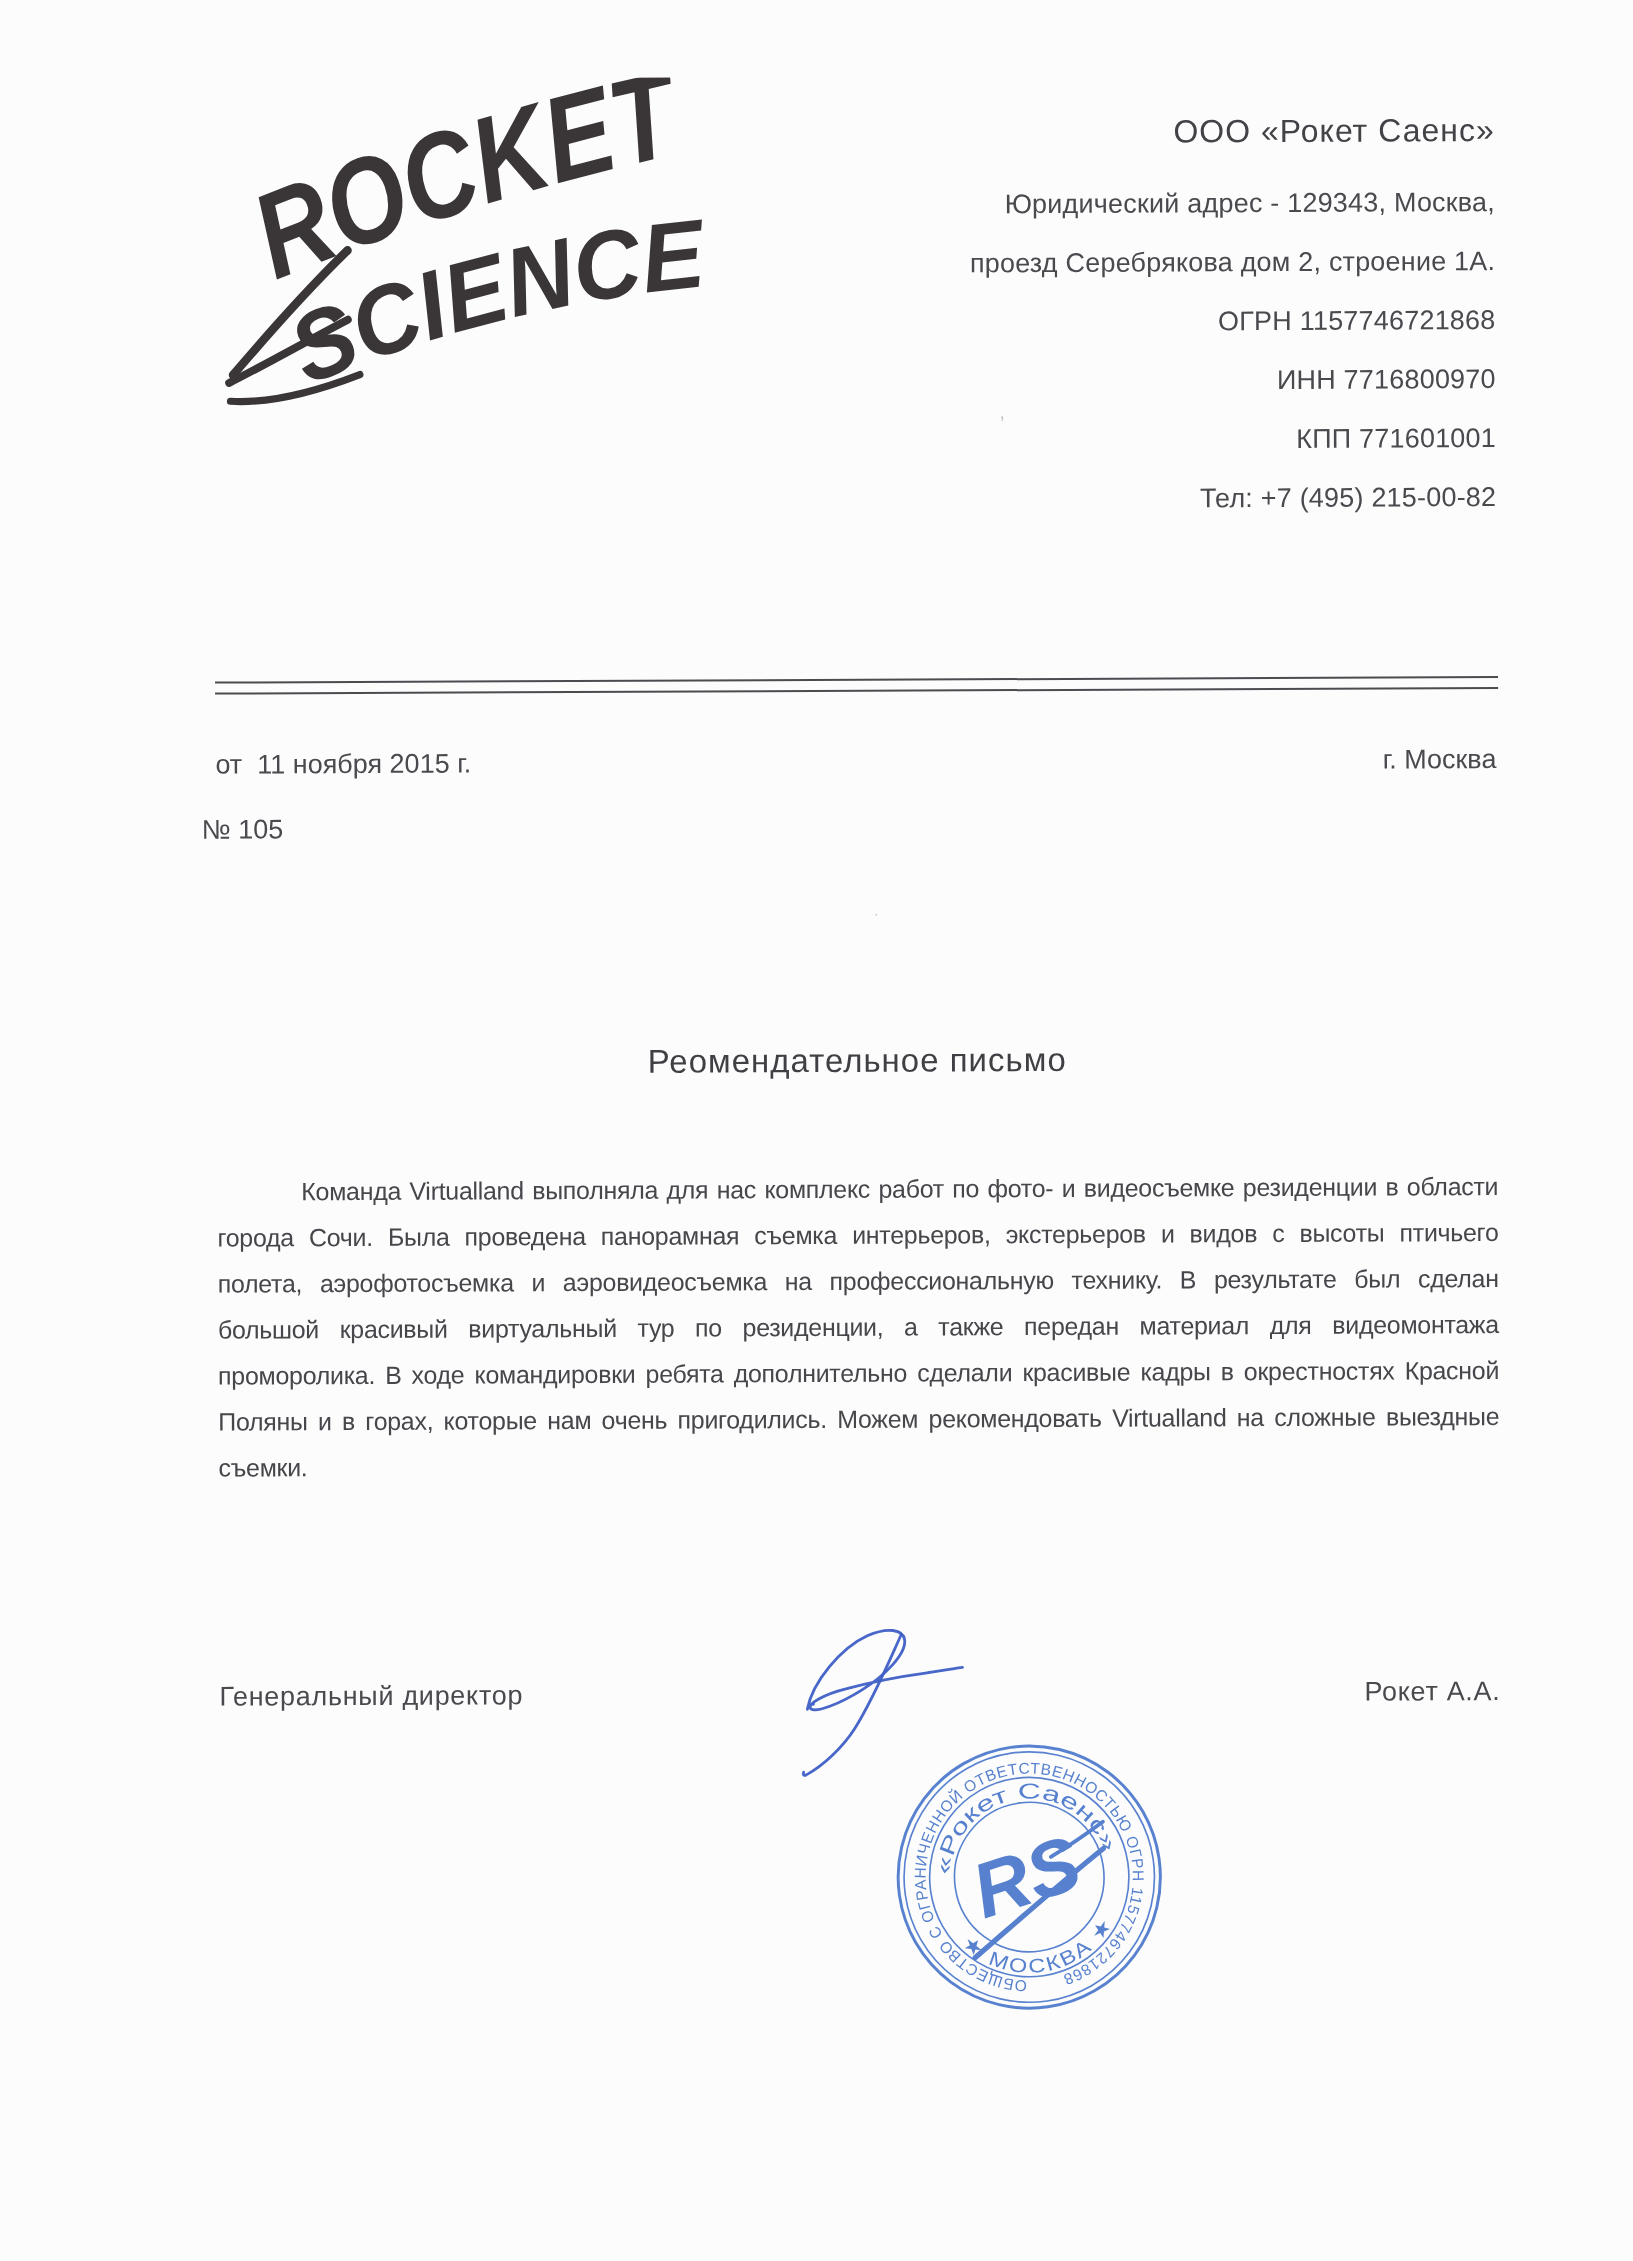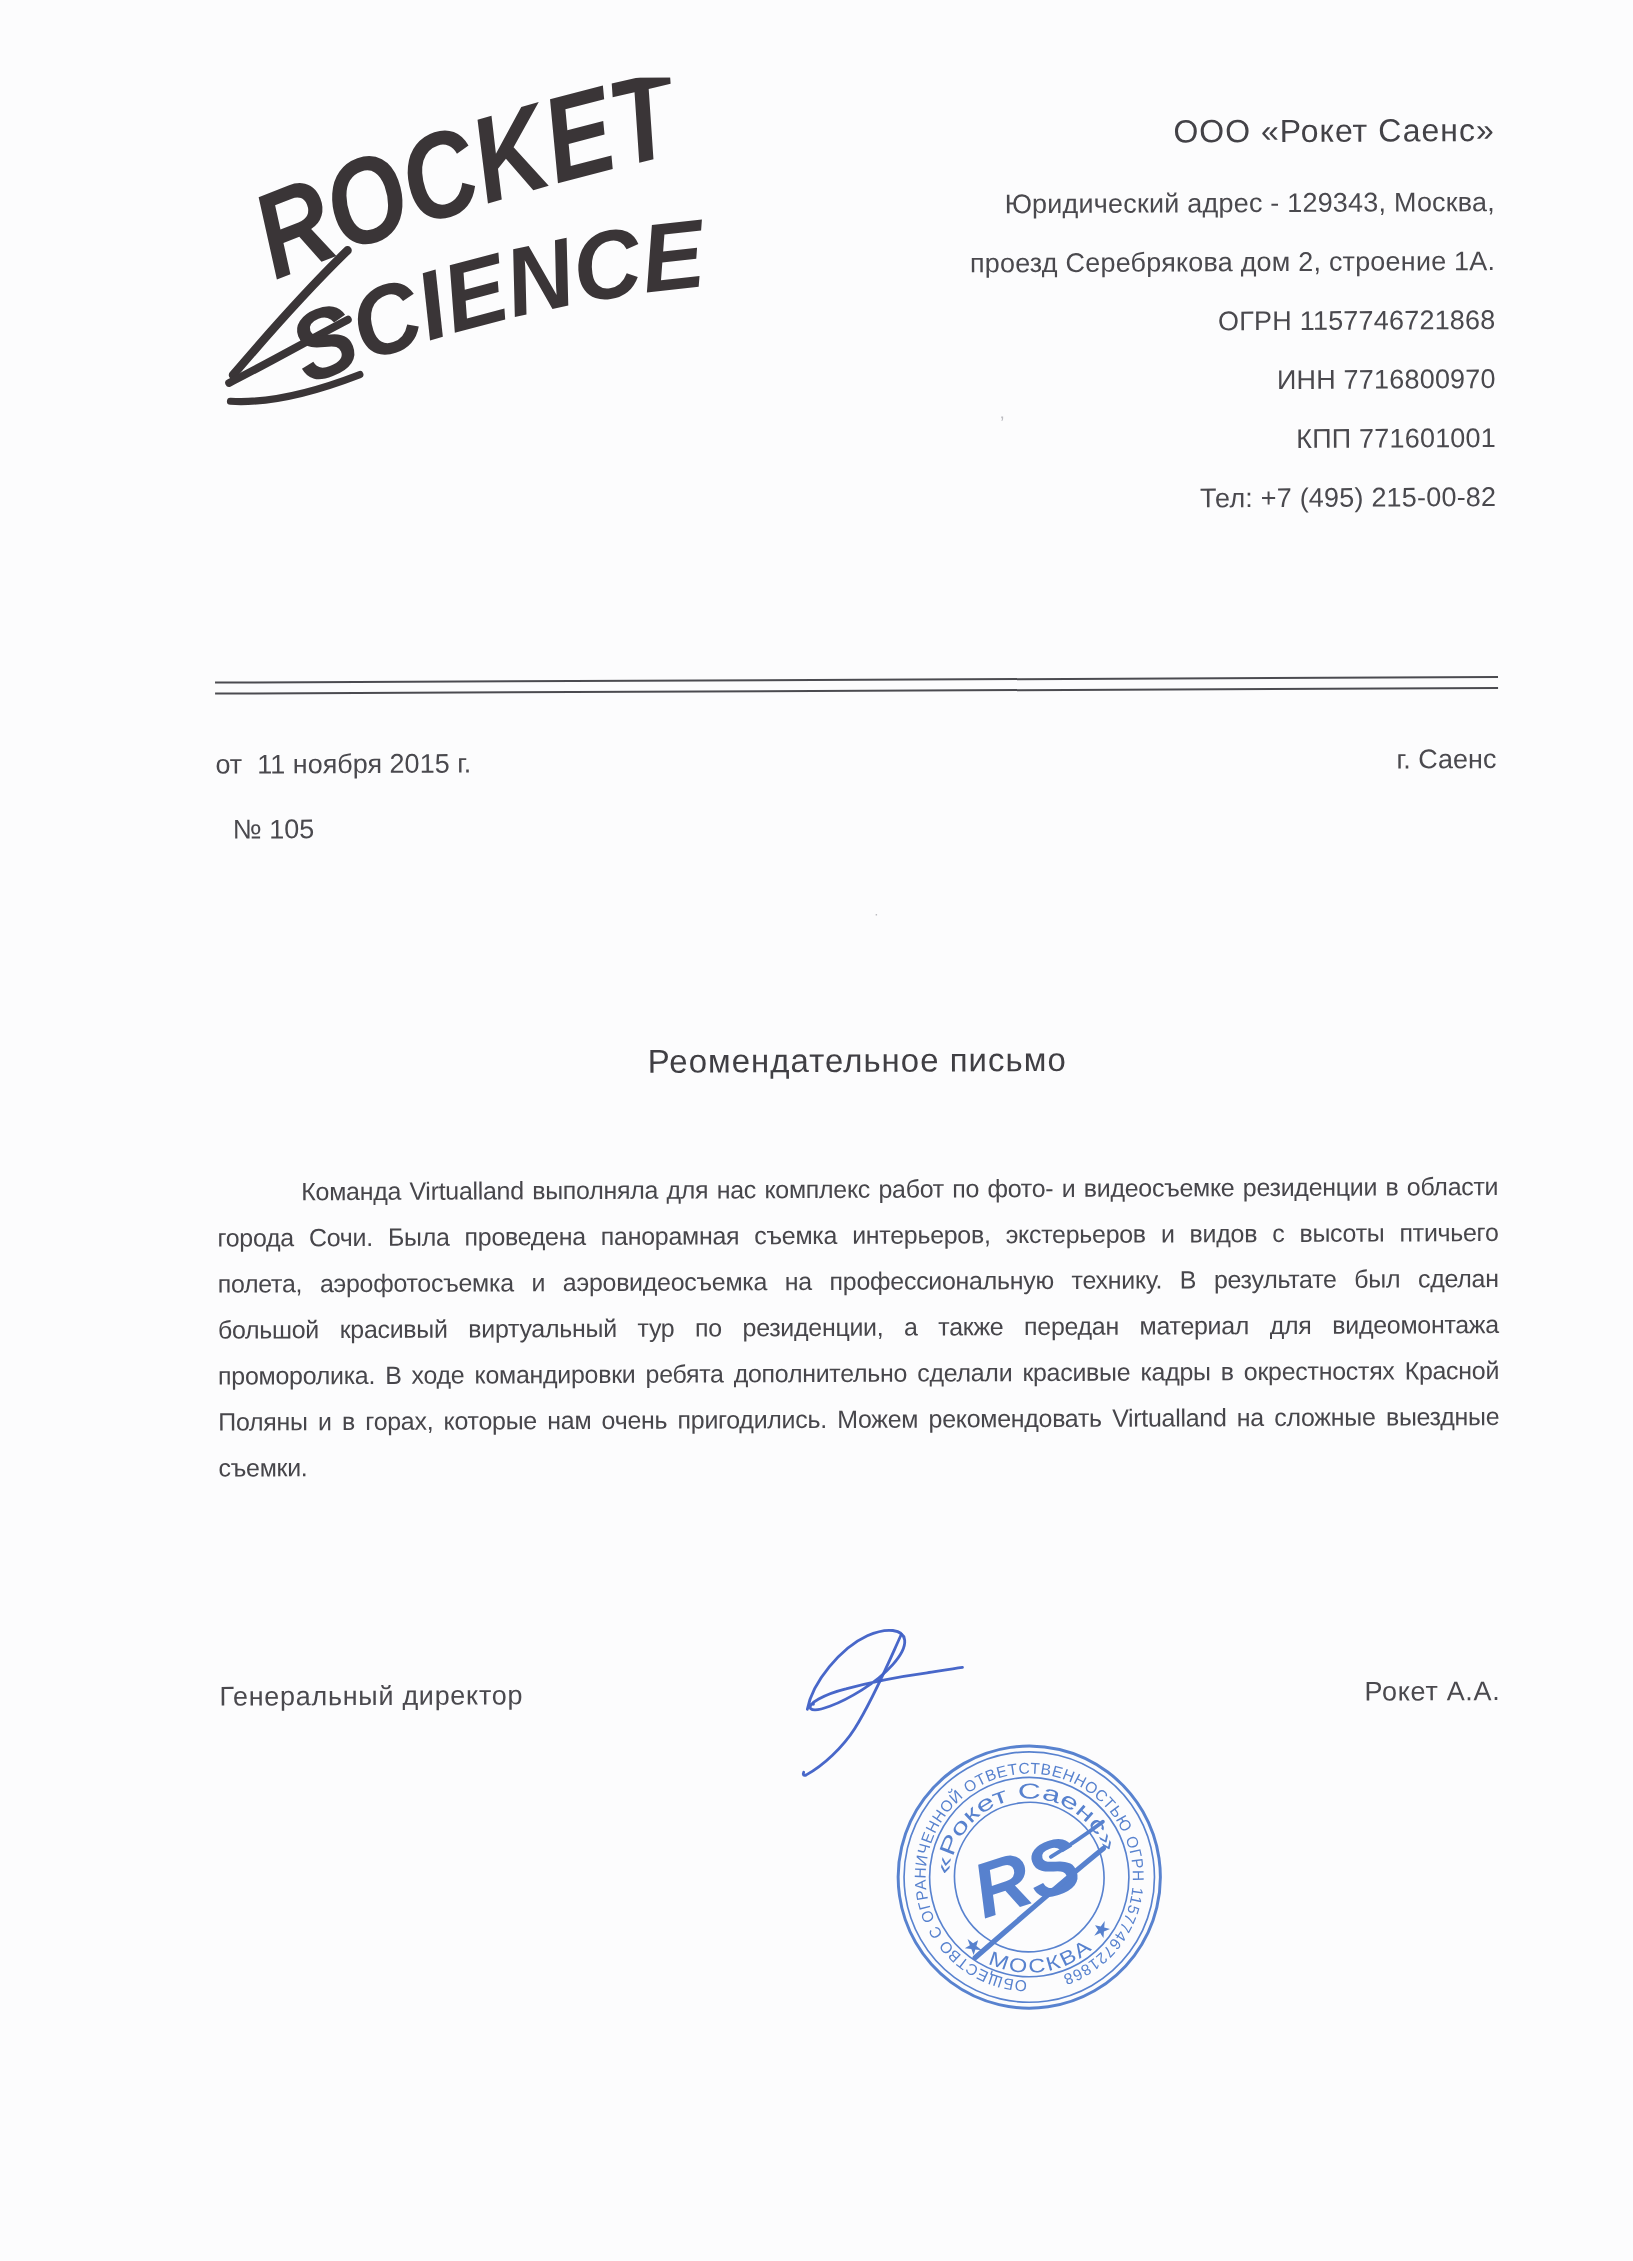--- a/index.html
+++ b/index.html
@@ -28,21 +28,21 @@
     position:absolute;left:217px;top:679px;width:1283px;height:8.5px;
     border-top:2.6px solid #4b4b50;border-bottom:2.6px solid #4b4b50;
   }
 
   .meta-row{
     position:absolute;left:217px;top:747px;width:1281px;
     display:flex;justify-content:space-between;
     font-size:27px;color:#4a494e;
   }
   .meta-row .date{white-space:pre;}
-  .num{position:absolute;left:234px;top:812px;font-size:27px;color:#4a494e;}
+  .num{position:absolute;left:203px;top:812px;font-size:27px;color:#4a494e;}
 
   .title{
     position:absolute;left:217px;top:1042px;width:1281px;
     text-align:center;font-size:33px;letter-spacing:1px;color:#403f44;
   }
 
   .body-par{
     position:absolute;left:217px;top:1166px;width:1281px;margin:0;
     font-size:25px;line-height:46px;letter-spacing:-0.3px;word-spacing:1.3px;
     text-align:justify;text-indent:84px;color:#47464b;
@@ -97,21 +97,21 @@
       <div class="hline">Тел: +7 (495) 215-00-82</div>
     </div>
 
     <span class="speck" style="left:1003px;top:401px;">‚</span>
     <span class="speck" style="left:875px;top:906px;font-size:14.4px;">·</span>
 
     <div class="rule"></div>
 
     <div class="meta-row">
       <span class="date">от  11 ноября 2015 г.</span>
-      <span>г. Саенс</span>
+      <span>г. Москва</span>
     </div>
     <div class="num">№ 105</div>
 
     <div class="title">Реомендательное письмо</div>
 
     <p class="body-par">Команда Virtualland выполняла для нас комплекс работ по фото- и видеосъемке резиденции в области города Сочи. Была проведена панорамная съемка интерьеров, экстерьеров и видов с высоты птичьего полета, аэрофотосъемка и аэровидеосъемка на профессиональную технику. В результате был сделан большой красивый виртуальный тур по резиденции, а также передан материал для видеомонтажа проморолика. В ходе командировки ребята дополнительно сделали красивые кадры в окрестностях Красной Поляны и в горах, которые нам очень пригодились. Можем рекомендовать Virtualland на сложные выездные съемки.</p>
 
     <div class="sign-row">
       <span>Генеральный директор</span>
       <span>Рокет А.А.</span>

